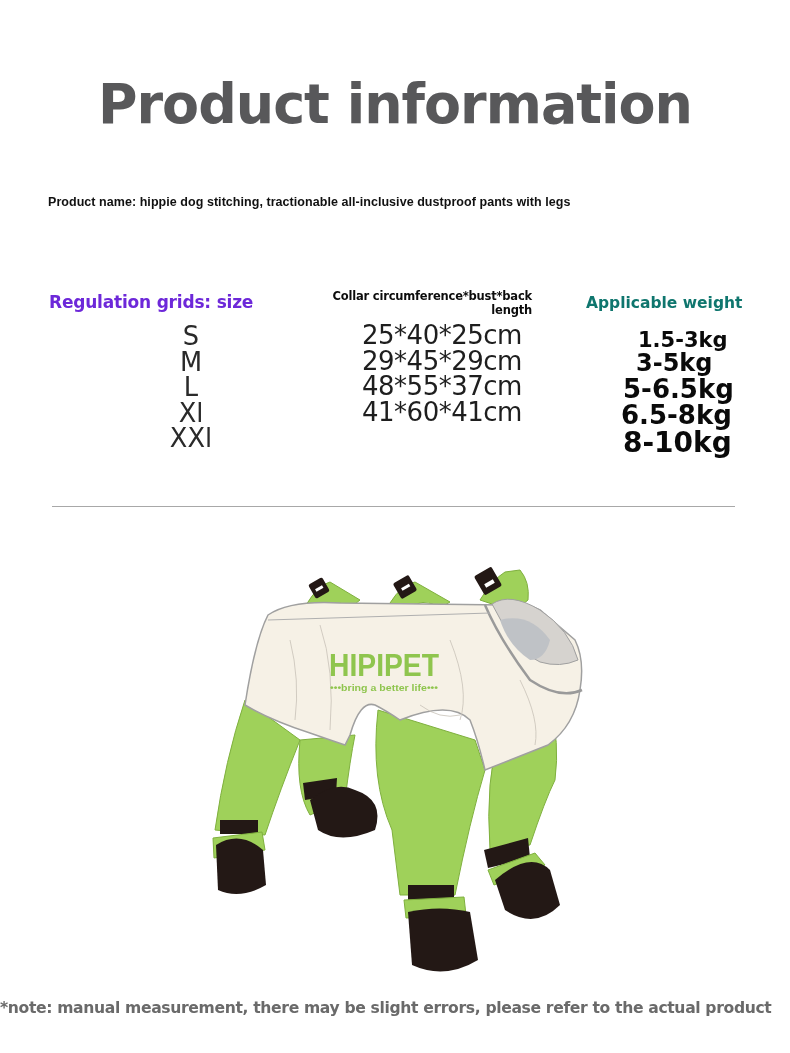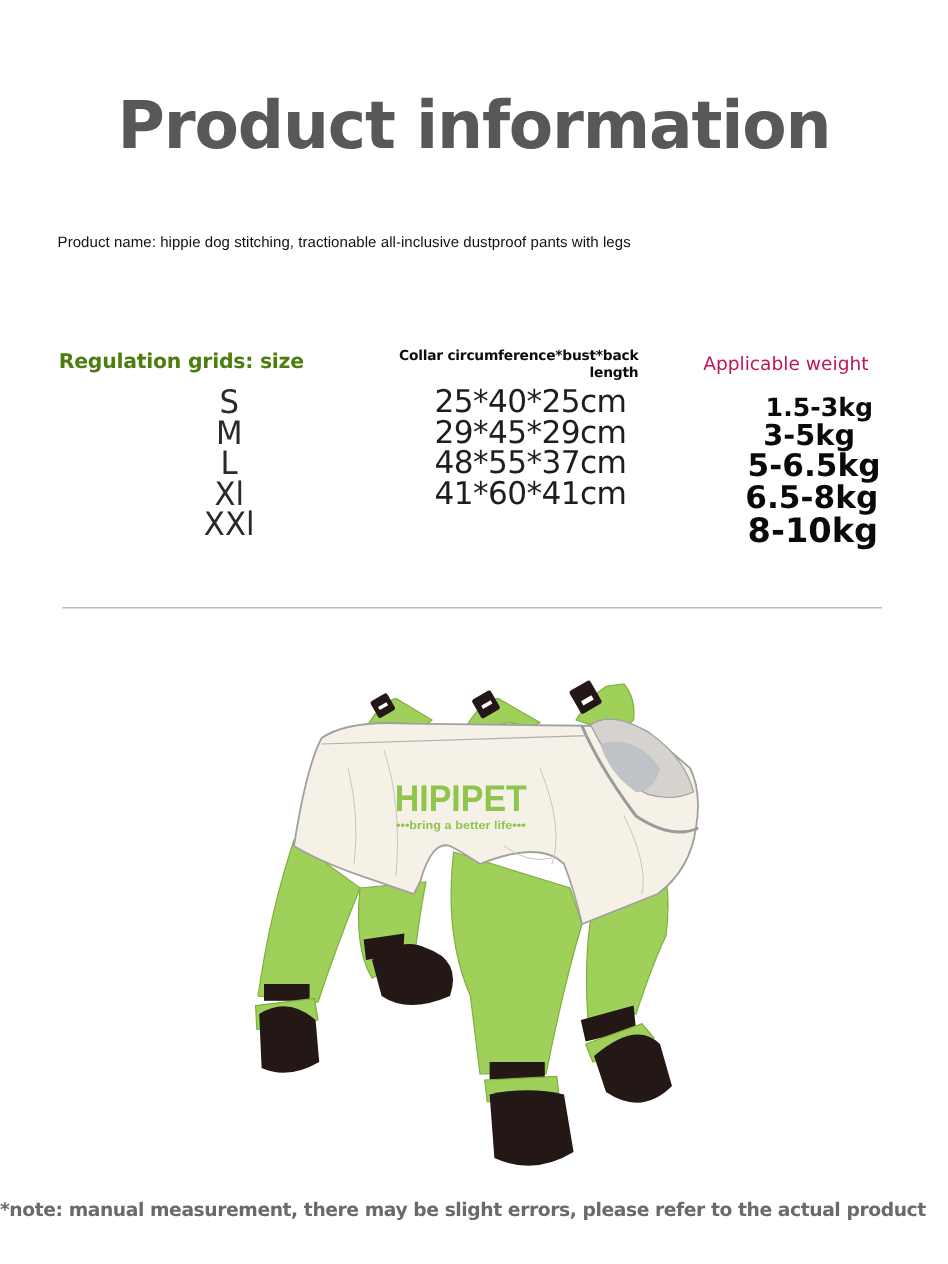--- a/index.html
+++ b/index.html
@@ -9,42 +9,42 @@
     }
     .page { position: relative; width: 790px; height: 1007px; background: #ffffff; }
 
     .title {
       position: absolute; left: 0; top: 72px; width: 790px; text-align: center;
       font-family: "DejaVu Sans", sans-serif; font-weight: bold; font-size: 55px;
       color: #58585a; letter-spacing: -1px; transform: scaleX(0.98);
     }
     .product-name {
       position: absolute; left: 48px; top: 195px;
-      font-family: "Liberation Sans", sans-serif; font-weight: normal; font-size: 12.5px; color: #111;
+      font-family: "Liberation Sans", sans-serif; font-weight: bold; font-size: 12.5px; color: #111;
       letter-spacing: 0.05px;
     }
     .material {
       position: absolute; left: 24px; top: 239px;
       font-family: "DejaVu Sans", sans-serif; font-weight: bold; font-size: 20px; color: #0c0c0c;
       letter-spacing: -0.3px;
     }
 
     .hdr-size {
       position: absolute; left: 49px; top: 292px;
-      font-family: "DejaVu Sans", sans-serif; font-weight: bold; font-size: 17px; color: #4d7c0f;
+      font-family: "DejaVu Sans", sans-serif; font-weight: bold; font-size: 17px; color: #6d28d9;
       letter-spacing: -0.2px;
     }
     .hdr-dims {
       position: absolute; left: 331px; top: 289px; width: 201px; text-align: right;
       font-family: "DejaVu Sans", sans-serif; font-weight: bold; font-size: 11.5px; color: #0c0c0c;
       line-height: 14px; letter-spacing: -0.2px;
     }
     .hdr-weight {
       position: absolute; left: 586px; top: 294px;
-      font-family: "DejaVu Sans", sans-serif; font-weight: normal; font-size: 15.5px; color: #be185d;
+      font-family: "DejaVu Sans", sans-serif; font-weight: bold; font-size: 15.5px; color: #0f766e;
     }
 
     .col-sizes {
       position: absolute; left: 150px; top: 323px; width: 82px; text-align: center;
       font-family: "DejaVu Sans", sans-serif; font-weight: 200; font-size: 27px; color: #202020;
       line-height: 25.5px;
     }
     .col-sizes div { transform: scaleX(0.95); font-weight: normal; -webkit-text-stroke: 0; color:#2a2a2a; }
     .col-dims {
       position: absolute; left: 362px; top: 323px; width: 165px;

